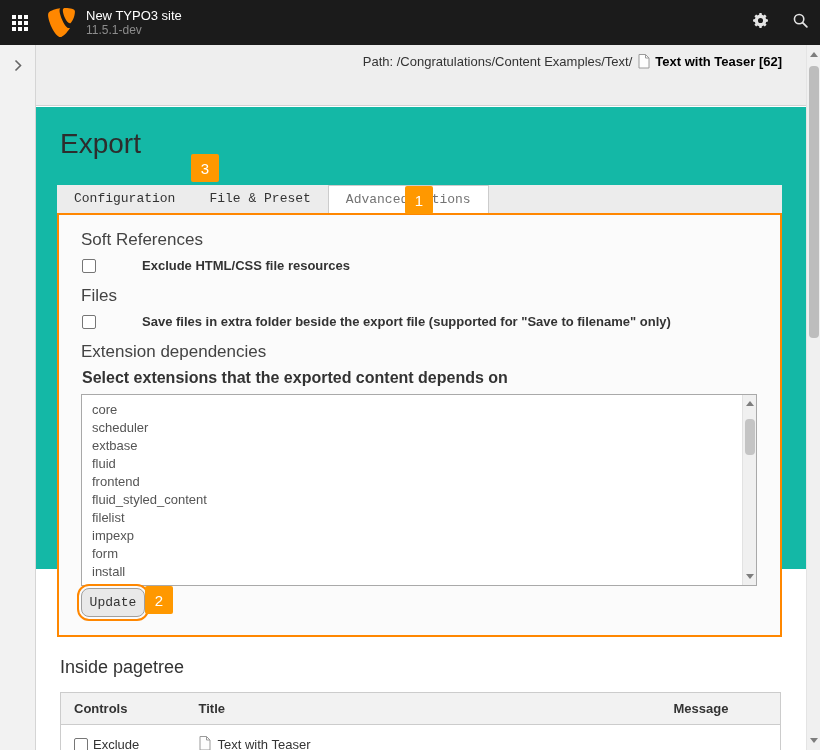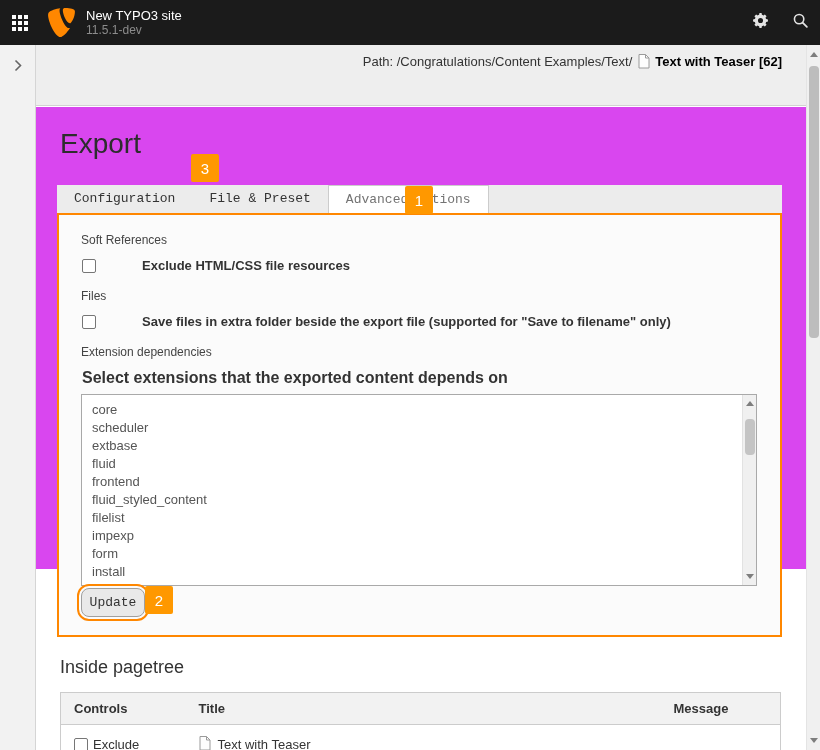--- a/index.html
+++ b/index.html
@@ -36,37 +36,37 @@
   .module-area { position:absolute; left:36px; top:0; width:784px; height:705px; }
 
   .docheader { position:absolute; top:0; left:0; width:784px; height:61px;
     background:#eeeeee; border-bottom:1px solid #d2d2d2; }
   .breadcrumb { position:absolute; top:9px; right:38px; font-size:13px;
     color:#333; display:flex; align-items:flex-end; white-space:nowrap; }
   .breadcrumb .rec-icon { margin:0 5px 0 6px; display:flex; }
   .breadcrumb b { color:#000; font-weight:bold; }
 
   .module-body { position:absolute; top:62px; left:0; width:784px; height:462px;
-    background:#d946ef; }
+    background:#14b8a6; }
 
   .page-title { position:absolute; left:24px; top:21px; font-size:28px;
     font-weight:400; color:#2d2d2d; letter-spacing:0; }
 
   
   .tabbar { position:absolute; left:21px; top:78px; width:725px; height:28px;
     background:#ececec; display:flex;font-family:Liberation Mono, monospace; }
   .tab { padding:0 17px; line-height:28px; font-size:13px; color:#333;
     cursor:pointer; }
   .tab.active { background:#ffffff; border:1px solid #ccc; border-bottom:none;
     color:#737373; }
 
   
   .adv-panel { position:absolute; left:21px; top:106px; width:725px; height:424px;
     background:#fbfbfb; border:2px solid #ff8700; padding:15px 22px; }
-  .section-h { font-size:12px; font-weight:400; color:#444; line-height:20px; }
+  .section-h { font-size:17px; font-weight:400; color:#444; line-height:20px; }
   .cb-row { display:flex; align-items:center; margin:8px 0 13px 1px;gap:40px; }
   .cb { width:14px; height:14px; border:1px solid #767676; background:#fff;
     border-radius:2px; flex:none; cursor:pointer; }
   .cb-label { font-size:13px; font-weight:bold; color:#333; margin-left:6px; }
   .select-label { font-size:16px; font-weight:bold; color:#333; margin:7px 0 7px 1px; }
 
   .listbox { position:relative; width:676px; height:192px; background:#fff;
     border:1px solid #a9a9a9; overflow:hidden; padding-top:6px; }
   .lb-item { font-size:13px; color:#555; line-height:18px; padding-left:10px;
     cursor:pointer; }

